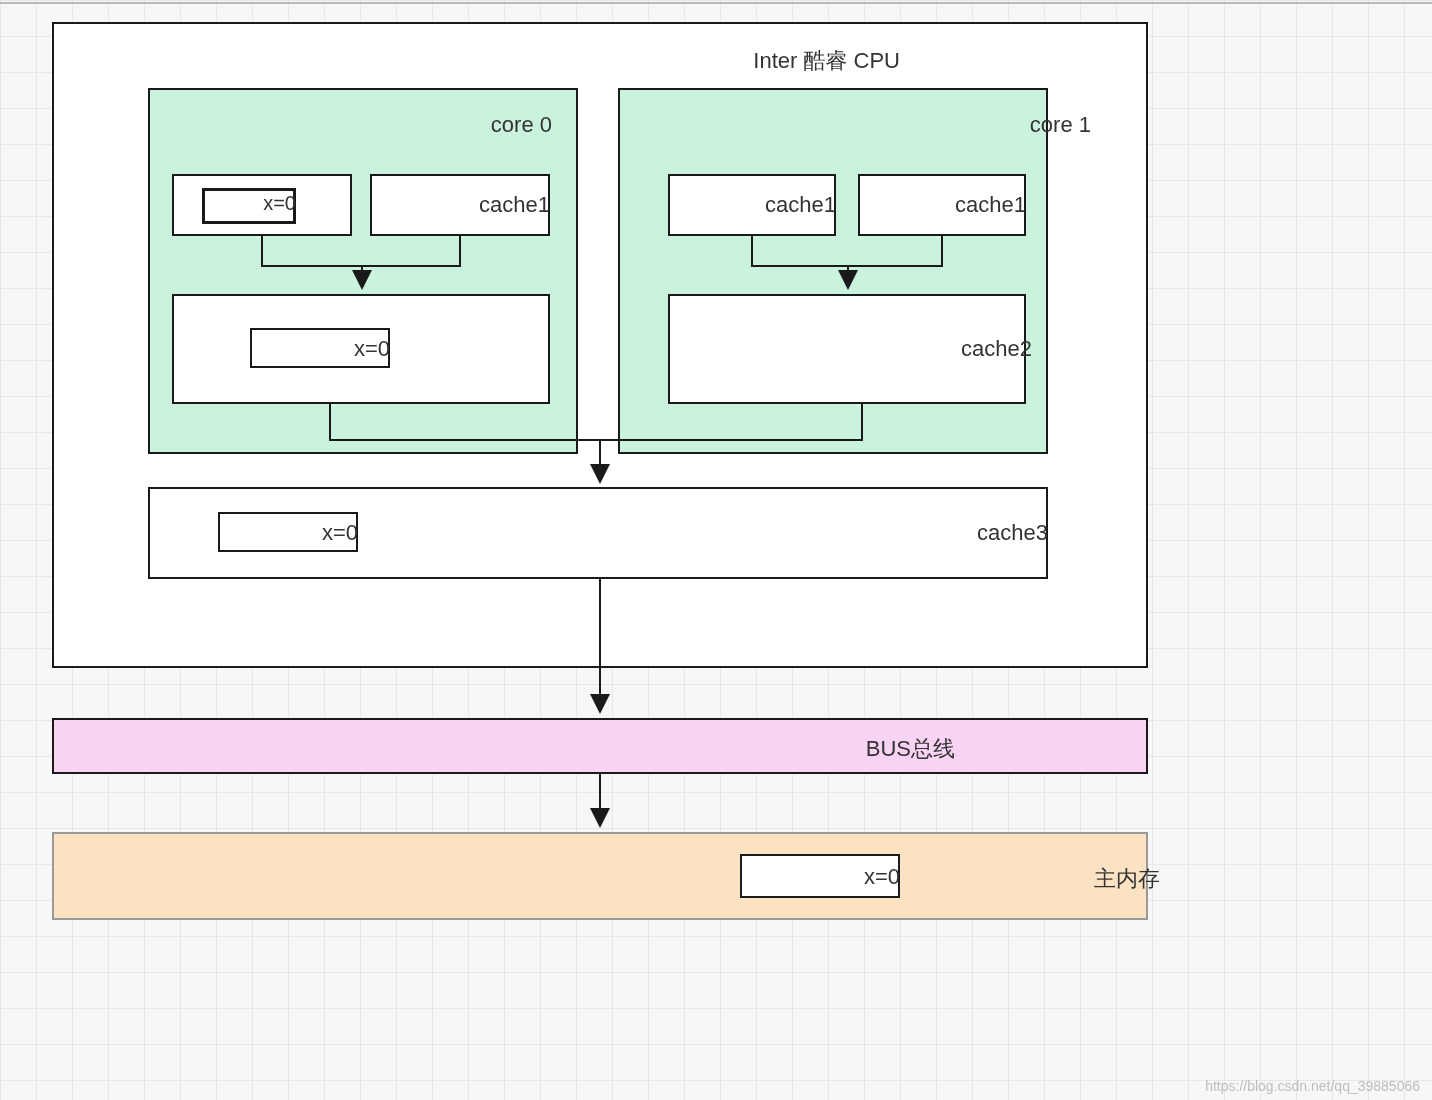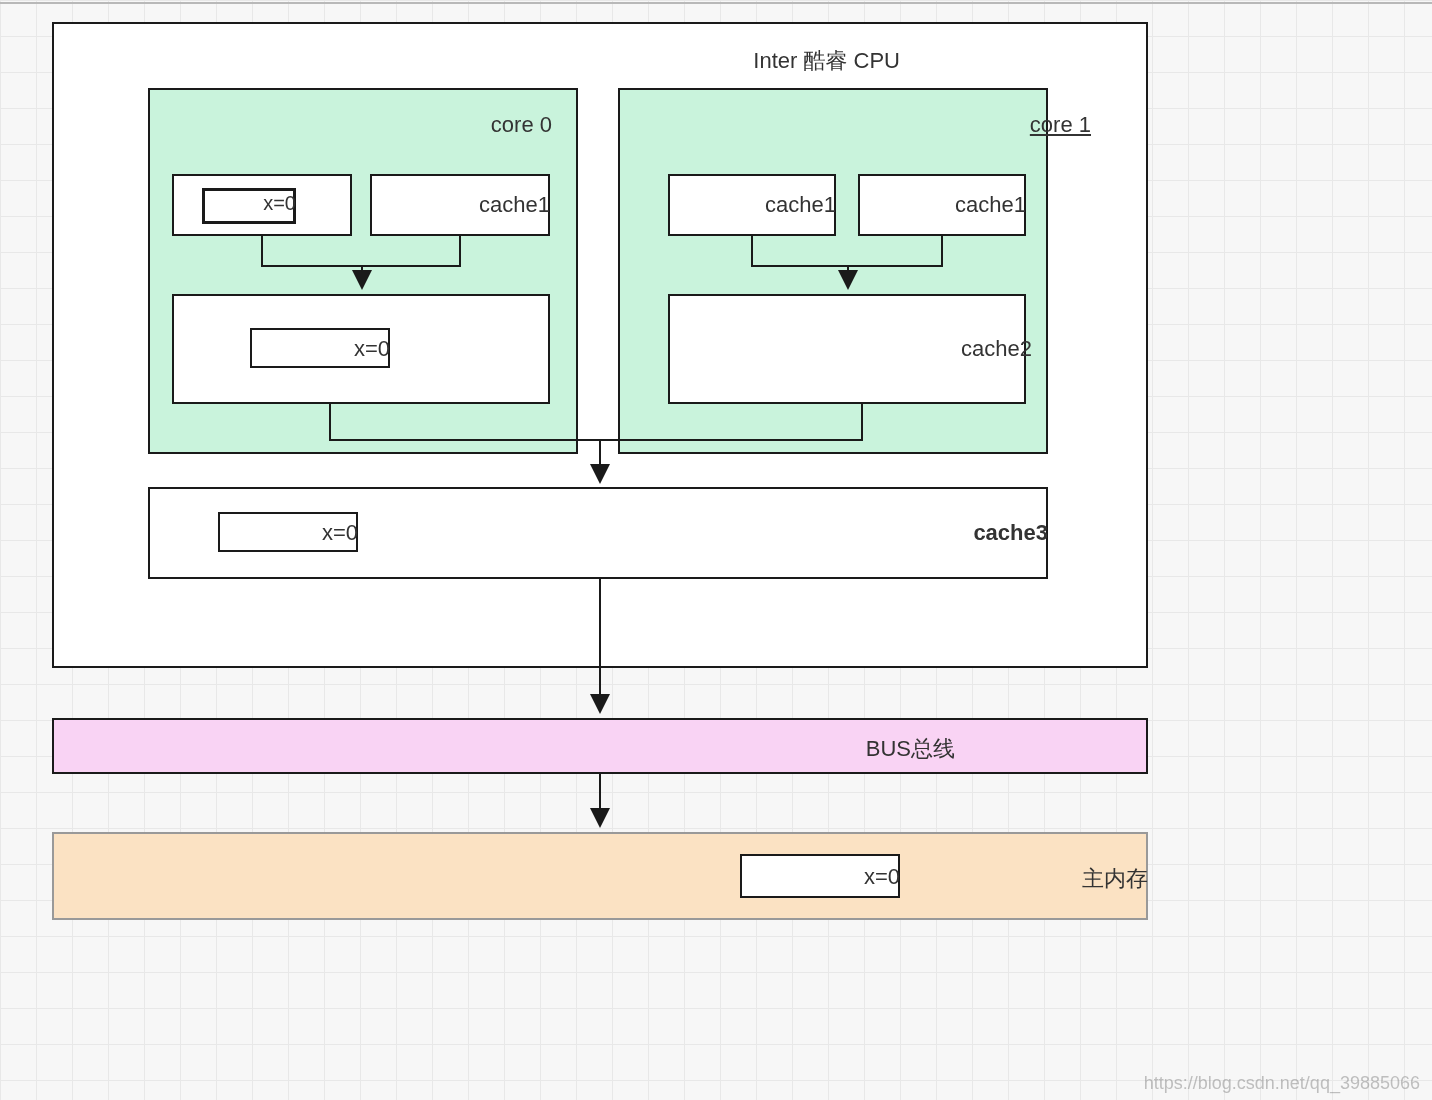--- a/index.html
+++ b/index.html
@@ -55,21 +55,21 @@
     position: absolute;
     inset: 0;
     width: 1432px;
     height: 1100px;
     pointer-events: none;
   }
   .watermark {
     position: absolute;
     right: 12px;
     bottom: 6px;
-    font-size: 18px;
+    font-size: 14px;
     color: rgba(120,120,120,0.45);
   }
 </style>
 </head>
 <body>
 
 <div class="grid-bg"></div>
 <div class="top-rule"></div>
 
 <div class="stage">
@@ -85,41 +85,41 @@
   <div class="label" style="left:202px; top:192px; width:94px; font-size:20px;">x=0</div>
 
   <div class="box" style="left:370px; top:174px; width:180px; height:62px;"></div>
   <div class="label" style="left:370px; top:192px; width:180px;">cache1</div>
 
   <div class="box" style="left:172px; top:294px; width:378px; height:110px;"></div>
   <div class="box" style="left:250px; top:328px; width:140px; height:40px;"></div>
   <div class="label" style="left:250px; top:336px; width:140px;">x=0</div>
 
   <div class="box mint" style="left:618px; top:88px; width:430px; height:366px;"></div>
-  <div class="label" style="left:618px; top:112px; width:473px;text-decoration:underline;">core 1</div>
+  <div class="label" style="left:618px; top:112px; width:473px;">core 1</div>
 
   <div class="box" style="left:668px; top:174px; width:168px; height:62px;"></div>
   <div class="label" style="left:668px; top:192px; width:168px;">cache1</div>
 
   <div class="box" style="left:858px; top:174px; width:168px; height:62px;"></div>
   <div class="label" style="left:858px; top:192px; width:168px;">cache1</div>
 
   <div class="box" style="left:668px; top:294px; width:358px; height:110px;"></div>
   <div class="label" style="left:668px; top:336px; width:358px;margin-left:6px;">cache2</div>
 
   <div class="box" style="left:148px; top:487px; width:900px; height:92px;"></div>
   <div class="box" style="left:218px; top:512px; width:140px; height:40px;"></div>
   <div class="label" style="left:218px; top:520px; width:140px;">x=0</div>
-  <div class="label" style="left:148px; top:520px; width:900px;font-weight:bold;">cache3</div>
+  <div class="label" style="left:148px; top:520px; width:900px;">cache3</div>
 
   <div class="box pink" style="left:52px; top:718px; width:1096px; height:56px;"></div>
   <div class="label" style="left:52px; top:734px; width:903px;">BUS总线</div>
 
   <div class="box peach" style="left:52px; top:832px; width:1096px; height:88px;"></div>
-  <div class="label" style="left:52px; top:864px; width:1096px;">主内存</div>
+  <div class="label" style="left:64px; top:864px; width:1096px;">主内存</div>
   <div class="box" style="left:740px; top:854px; width:160px; height:44px; background:#fff;"></div>
   <div class="label" style="left:740px; top:864px; width:160px;">x=0</div>
 
   <svg class="arrows">
     <defs>
       <marker id="ah" markerWidth="12" markerHeight="12" refX="9" refY="5" orient="auto">
         <path d="M0,0 L10,5 L0,10 Z" fill="#1a1a1a"></path>
       </marker>
     </defs>
 

